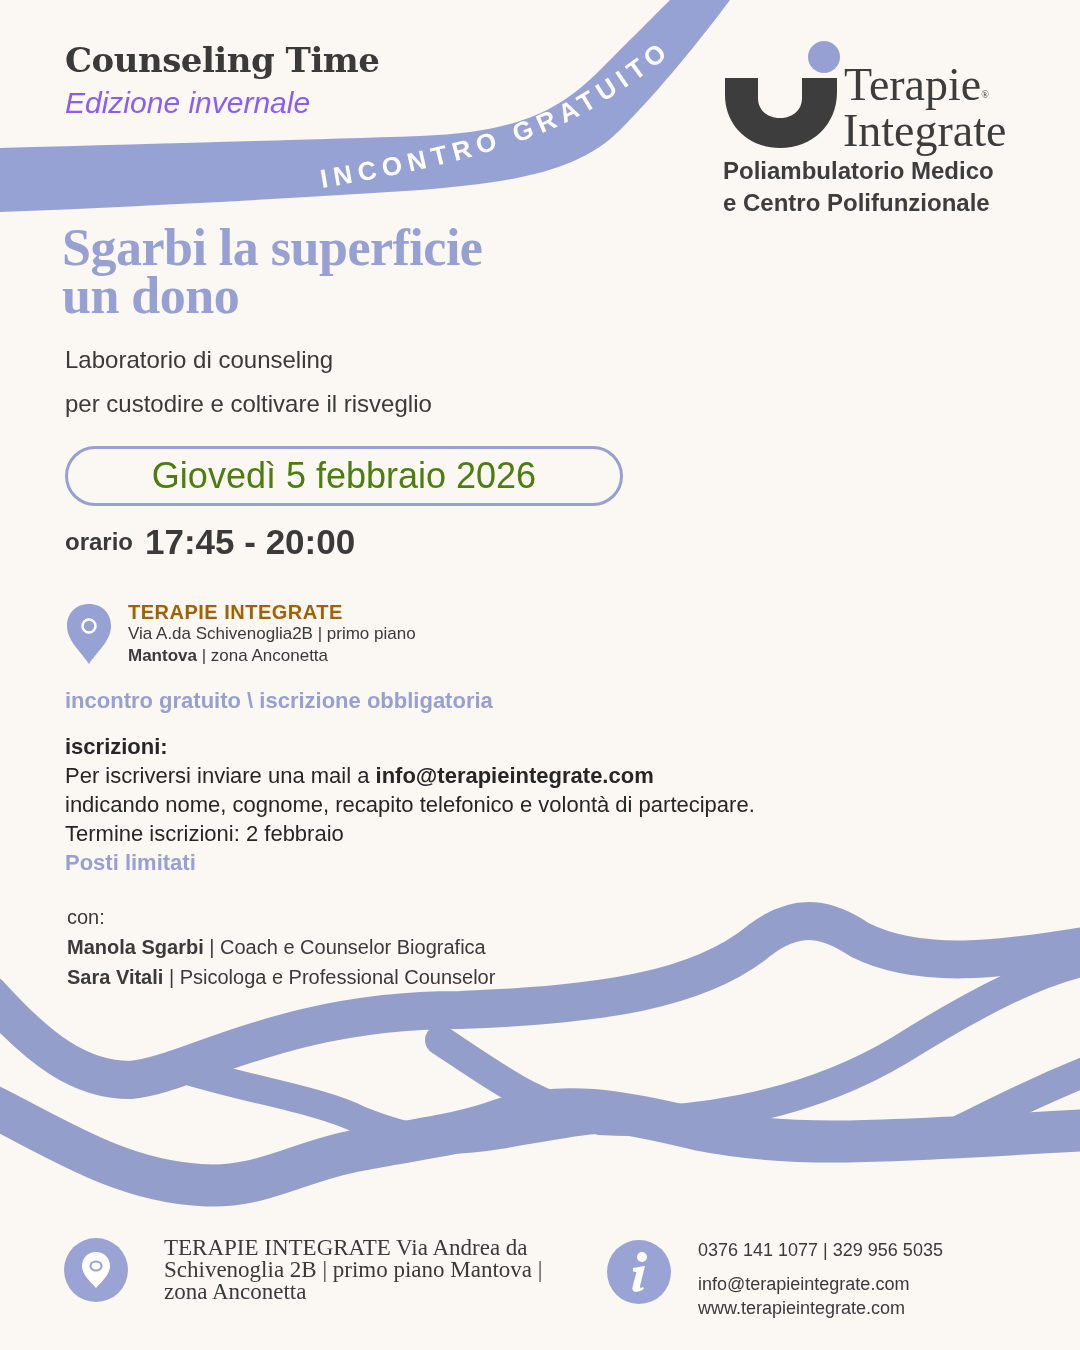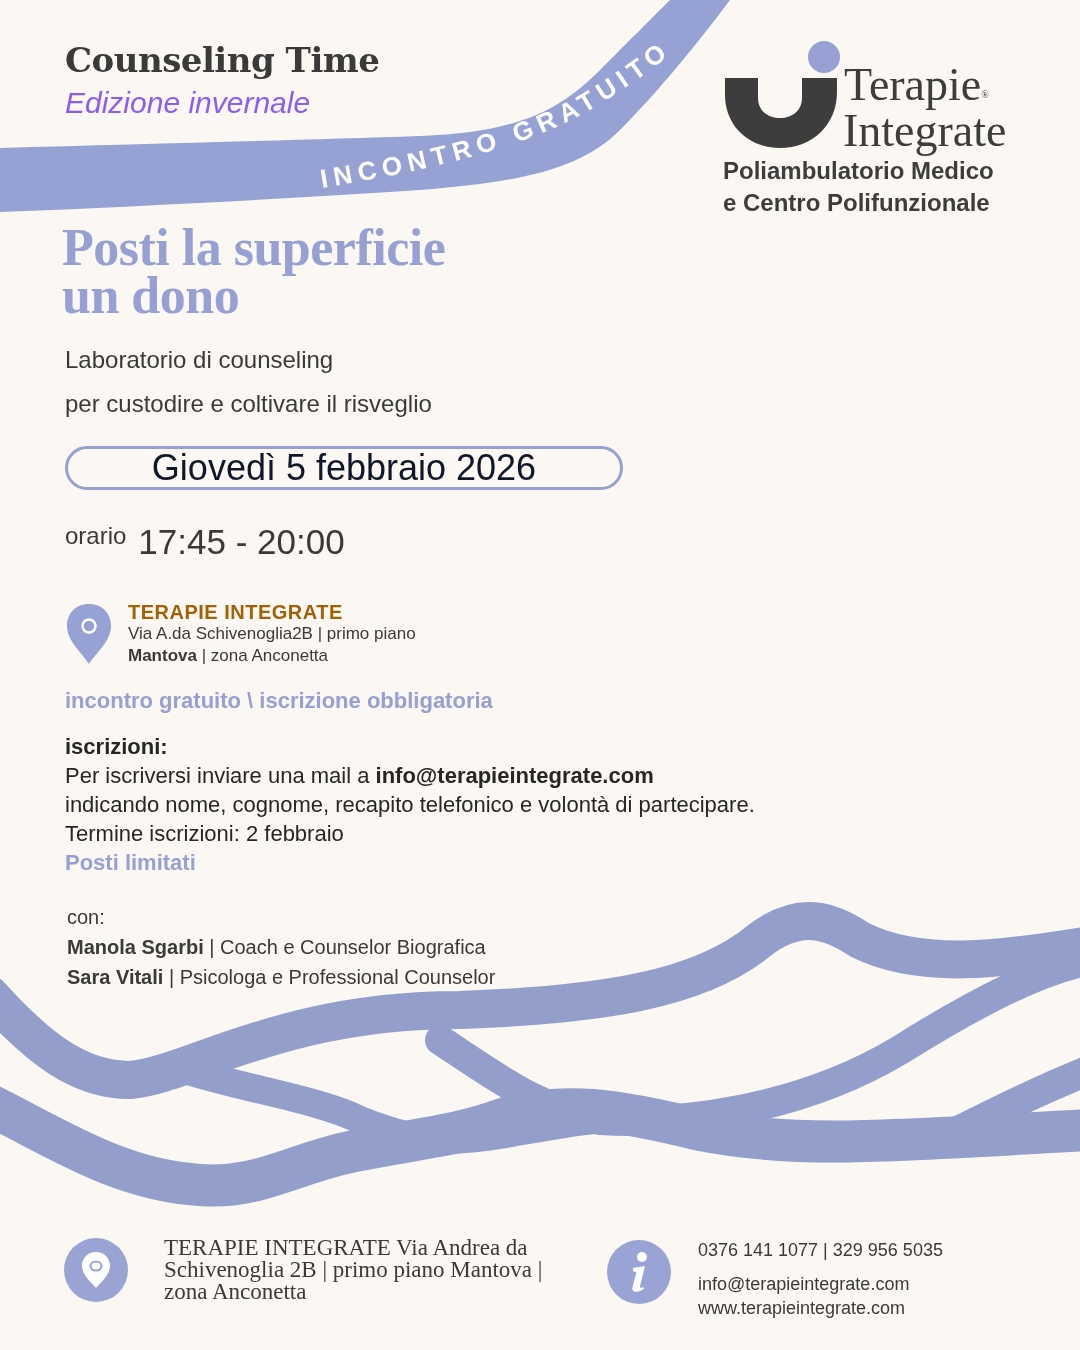--- a/index.html
+++ b/index.html
@@ -27,26 +27,26 @@
       left: 62px; top: 224px;
       font-family: "Liberation Serif", "DejaVu Serif", serif;
       font-weight: bold; font-size: 52px; line-height: 48px; color: #96a0d2;
       letter-spacing: -0.5px;
     }
     .subtitle {
       left: 65px; top: 338px;
       font-size: 24px; line-height: 44px; color: #3a3a3a;
     }
     .date-pill {
-      left: 65px; top: 446px; width: 558px; height: 44px;
+      left: 65px; top: 446px; width: 558px; height: 60px;
       border: 3px solid #96a0d2; border-radius: 30px;
       display: flex; align-items: center; justify-content: center;
-      font-size: 36px; color: #0f172a;
+      font-size: 36px; color: #4d7c0f;
     }
-    .time-row { left: 65px; top: 522px; display: flex; align-items: flex-start; gap: 12px; }
+    .time-row { left: 65px; top: 522px; display: flex; align-items: center; gap: 12px; font-weight: bold; }
     .time-label { font-size: 24px; color: #3a3a3a; }
     .time-value { font-size: 35px; color: #3a3a3a; }
 
     .loc-pin { left: 66px; top: 603px; }
     .loc-block { left: 128px; top: 601px; font-size: 17px; line-height: 22px; color: #3a3a3a; }
     .loc-name { font-weight: bold; color: #a16207; font-size: 20px; letter-spacing: 0.5px; }
     .loc-bold { font-weight: bold; margin-top: 47px; }
 
     .free-line { left: 65px; top: 688px; font-weight: bold; font-size: 22px; color: #96a0d2; }
 
@@ -111,21 +111,21 @@
   <path d="M3 38 L 36 38 L 36 58 C 36 70, 45 78, 58 78 C 71 78, 80 70, 80 58 L 80 38 L 115 38 L 115 52 C 115 85, 90 108, 58 108 C 26 108, 3 85, 3 55 Z" fill="#3d3d3d"></path>
 </svg>
 <div class="abs logo-text1"><span>Terapie</span><sup>®</sup></div>
 <div class="abs logo-text2">Integrate</div>
 <div class="abs logo-sub">
   <div>Poliambulatorio Medico</div>
   <div>e Centro Polifunzionale</div>
 </div>
 
 <div class="abs main-title">
-  <div>Posti la superficie</div>
+  <div>Sgarbi la superficie</div>
   <div>un dono</div>
 </div>
 <div class="abs subtitle">
   <div>Laboratorio di counseling</div>
   <div>per custodire e coltivare il risveglio</div>
 </div>
 
 <div class="abs date-pill">Giovedì 5 febbraio 2026</div>
 
 <div class="abs time-row">

